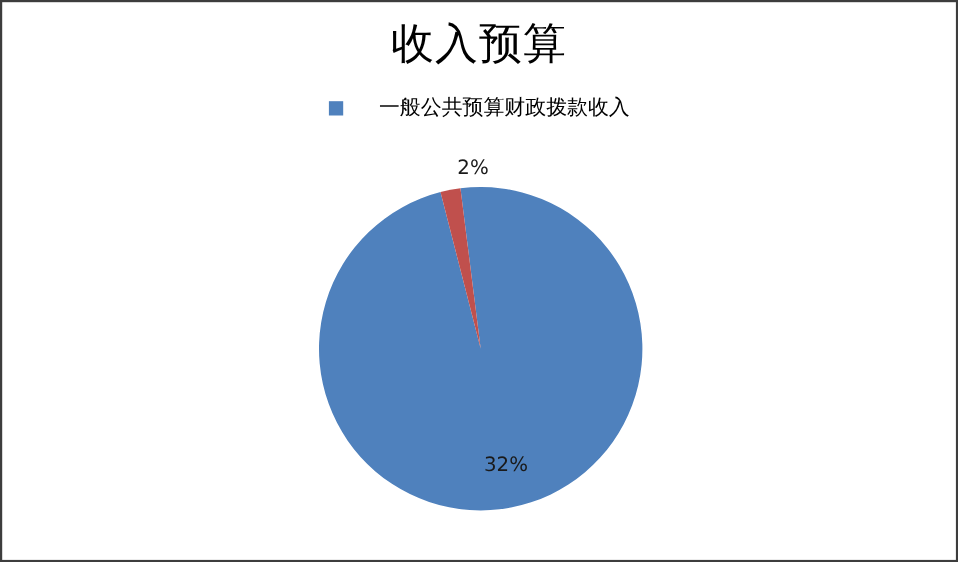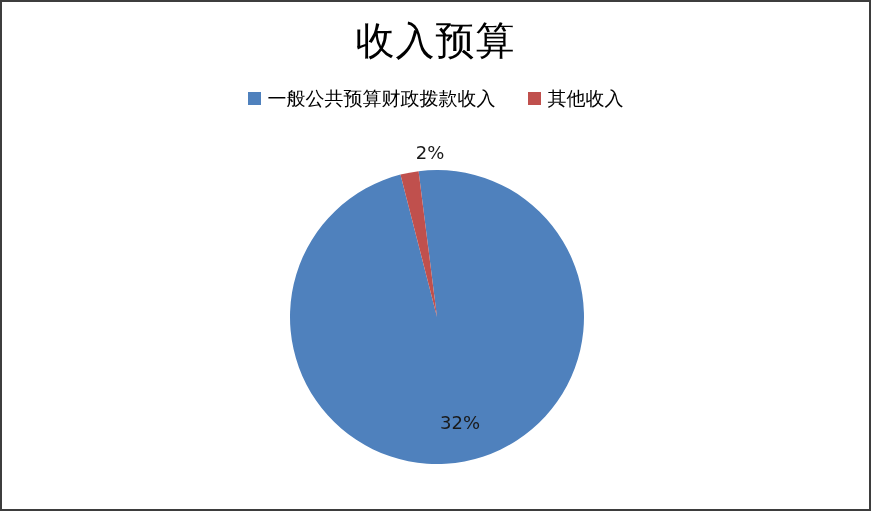--- a/index.html
+++ b/index.html
@@ -55,20 +55,21 @@
     width: 13px;
     height: 13px;
     flex: 0 0 auto;
   }
   .legend-label {
     font-family: "DejaVu Sans", "Liberation Sans", sans-serif;
     font-size: 19px;
     line-height: 24px;
     color: #000000;
     white-space: nowrap;
+    margin-left: 26px;
   }
   #pie-plot-area {
     position: absolute;
     left: 286px;
     top: 166px;
     width: 298px;
     height: 298px;
   }
   #pie-svg {
     display: block;
@@ -103,24 +104,20 @@
 
   <div id="chart-title">收入预算</div>
 
   <div id="chart-legend">
 
     <div class="legend-entry">
       <span class="legend-swatch" style="background: rgb(79, 129, 189);"></span>
       <span class="legend-label">一般公共预算财政拨款收入</span>
     </div>
 
-    <div class="legend-entry">
-      <span class="legend-swatch" style="background: rgb(192, 80, 77);"></span>
-      <span class="legend-label">其他收入</span>
-    </div>
 
   </div>
 
   <div id="pie-plot-area">
     <svg id="pie-svg" viewBox="0 0 298 298">
       <path id="slice-0" d="M 149 149 L 130.576 3.159 A 147 147 0 1 1 112.443 6.618 Z" fill="#4F81BD"></path>
       <path id="slice-1" d="M 149 149 L 112.443 6.618 A 147 147 0 0 1 130.576 3.159 Z" fill="#C0504D"></path>
     </svg>
   </div>
 

